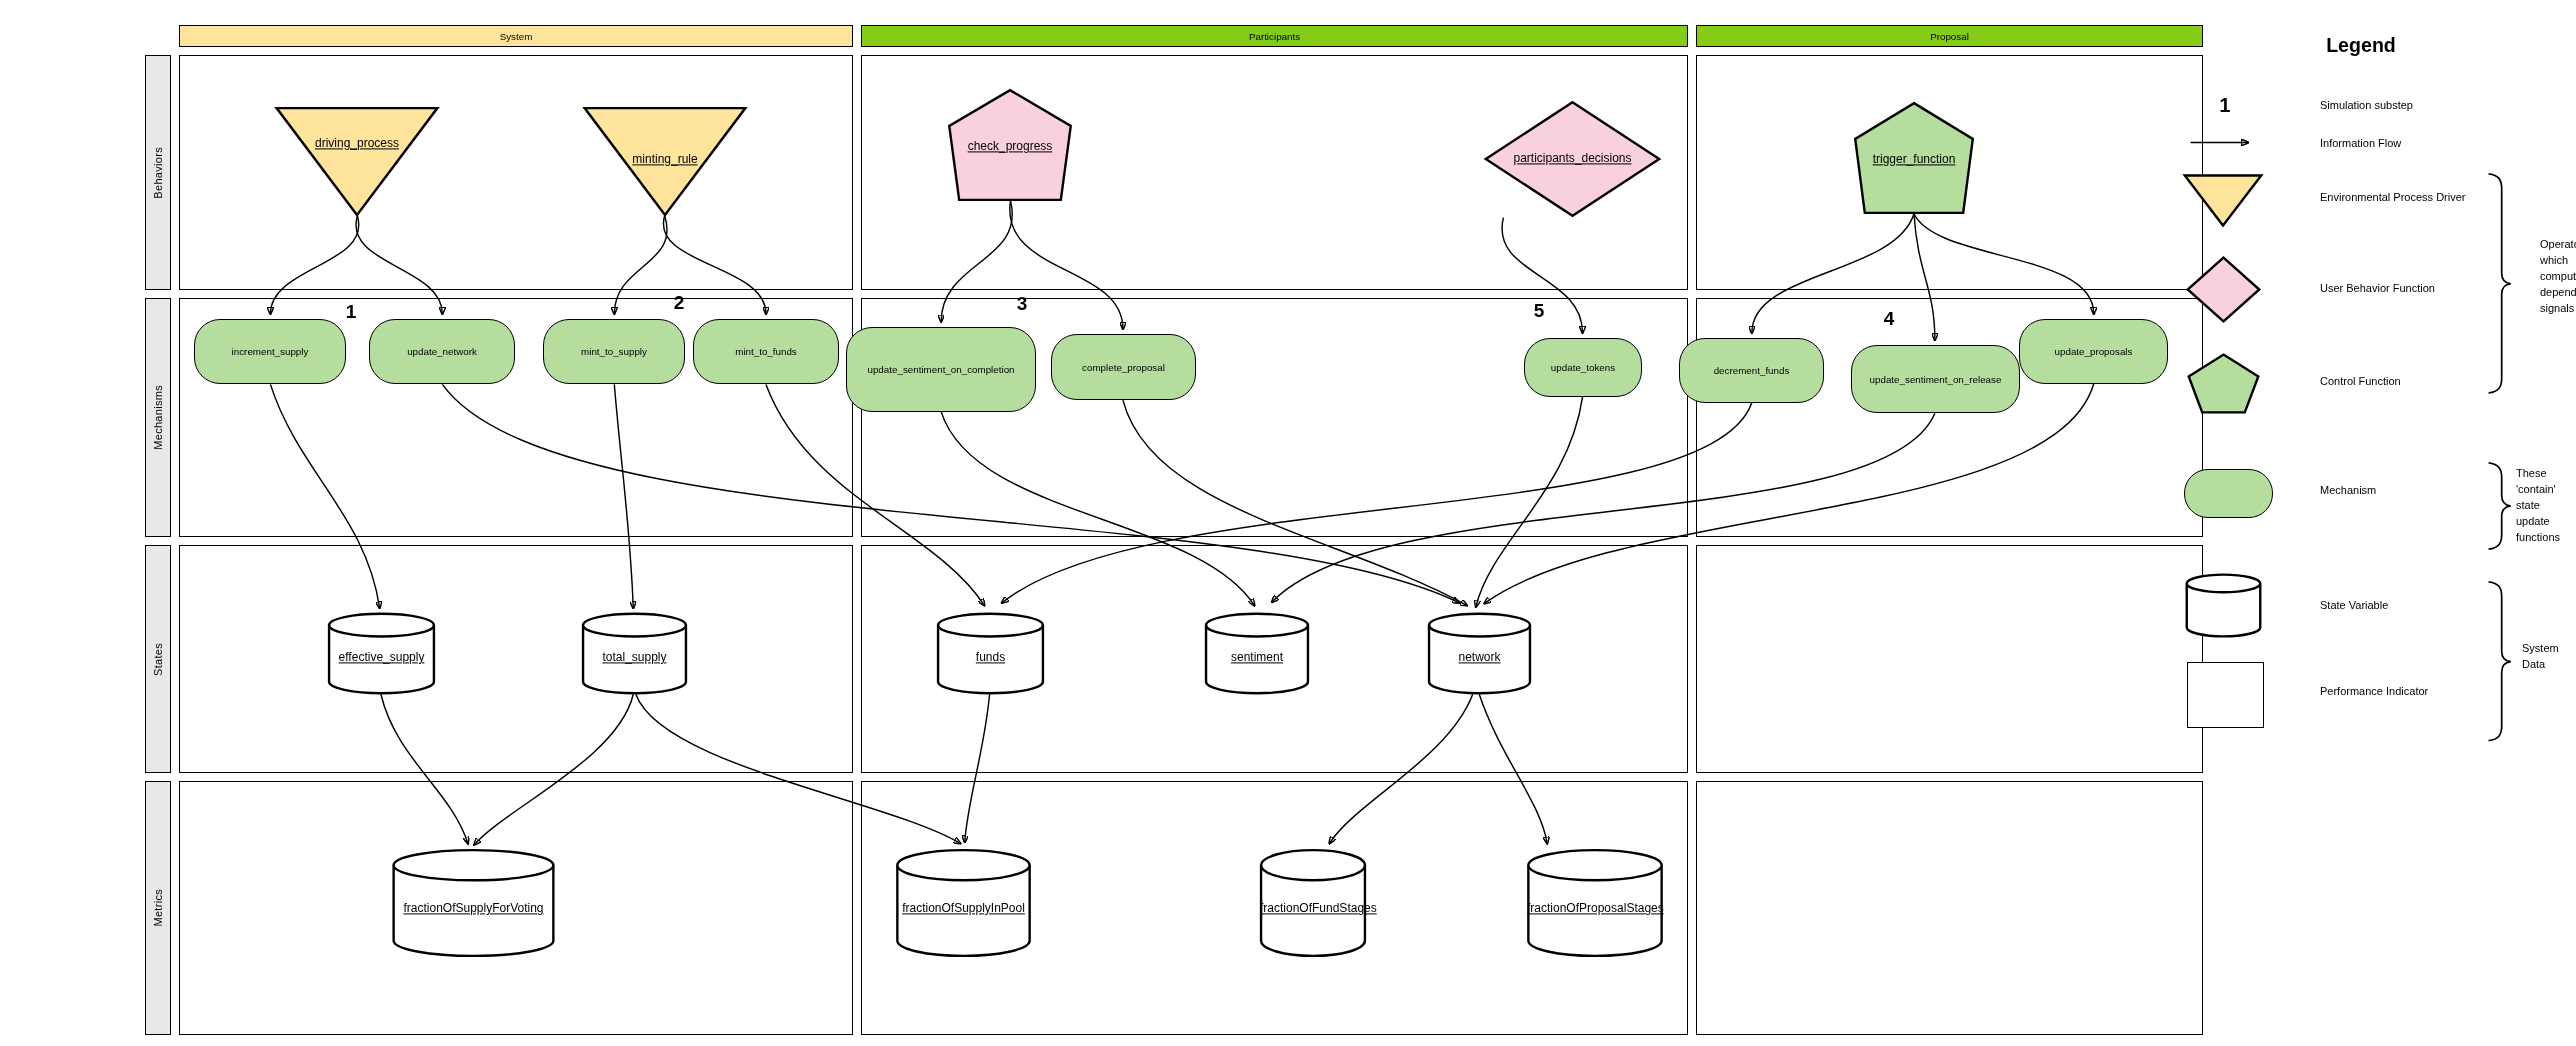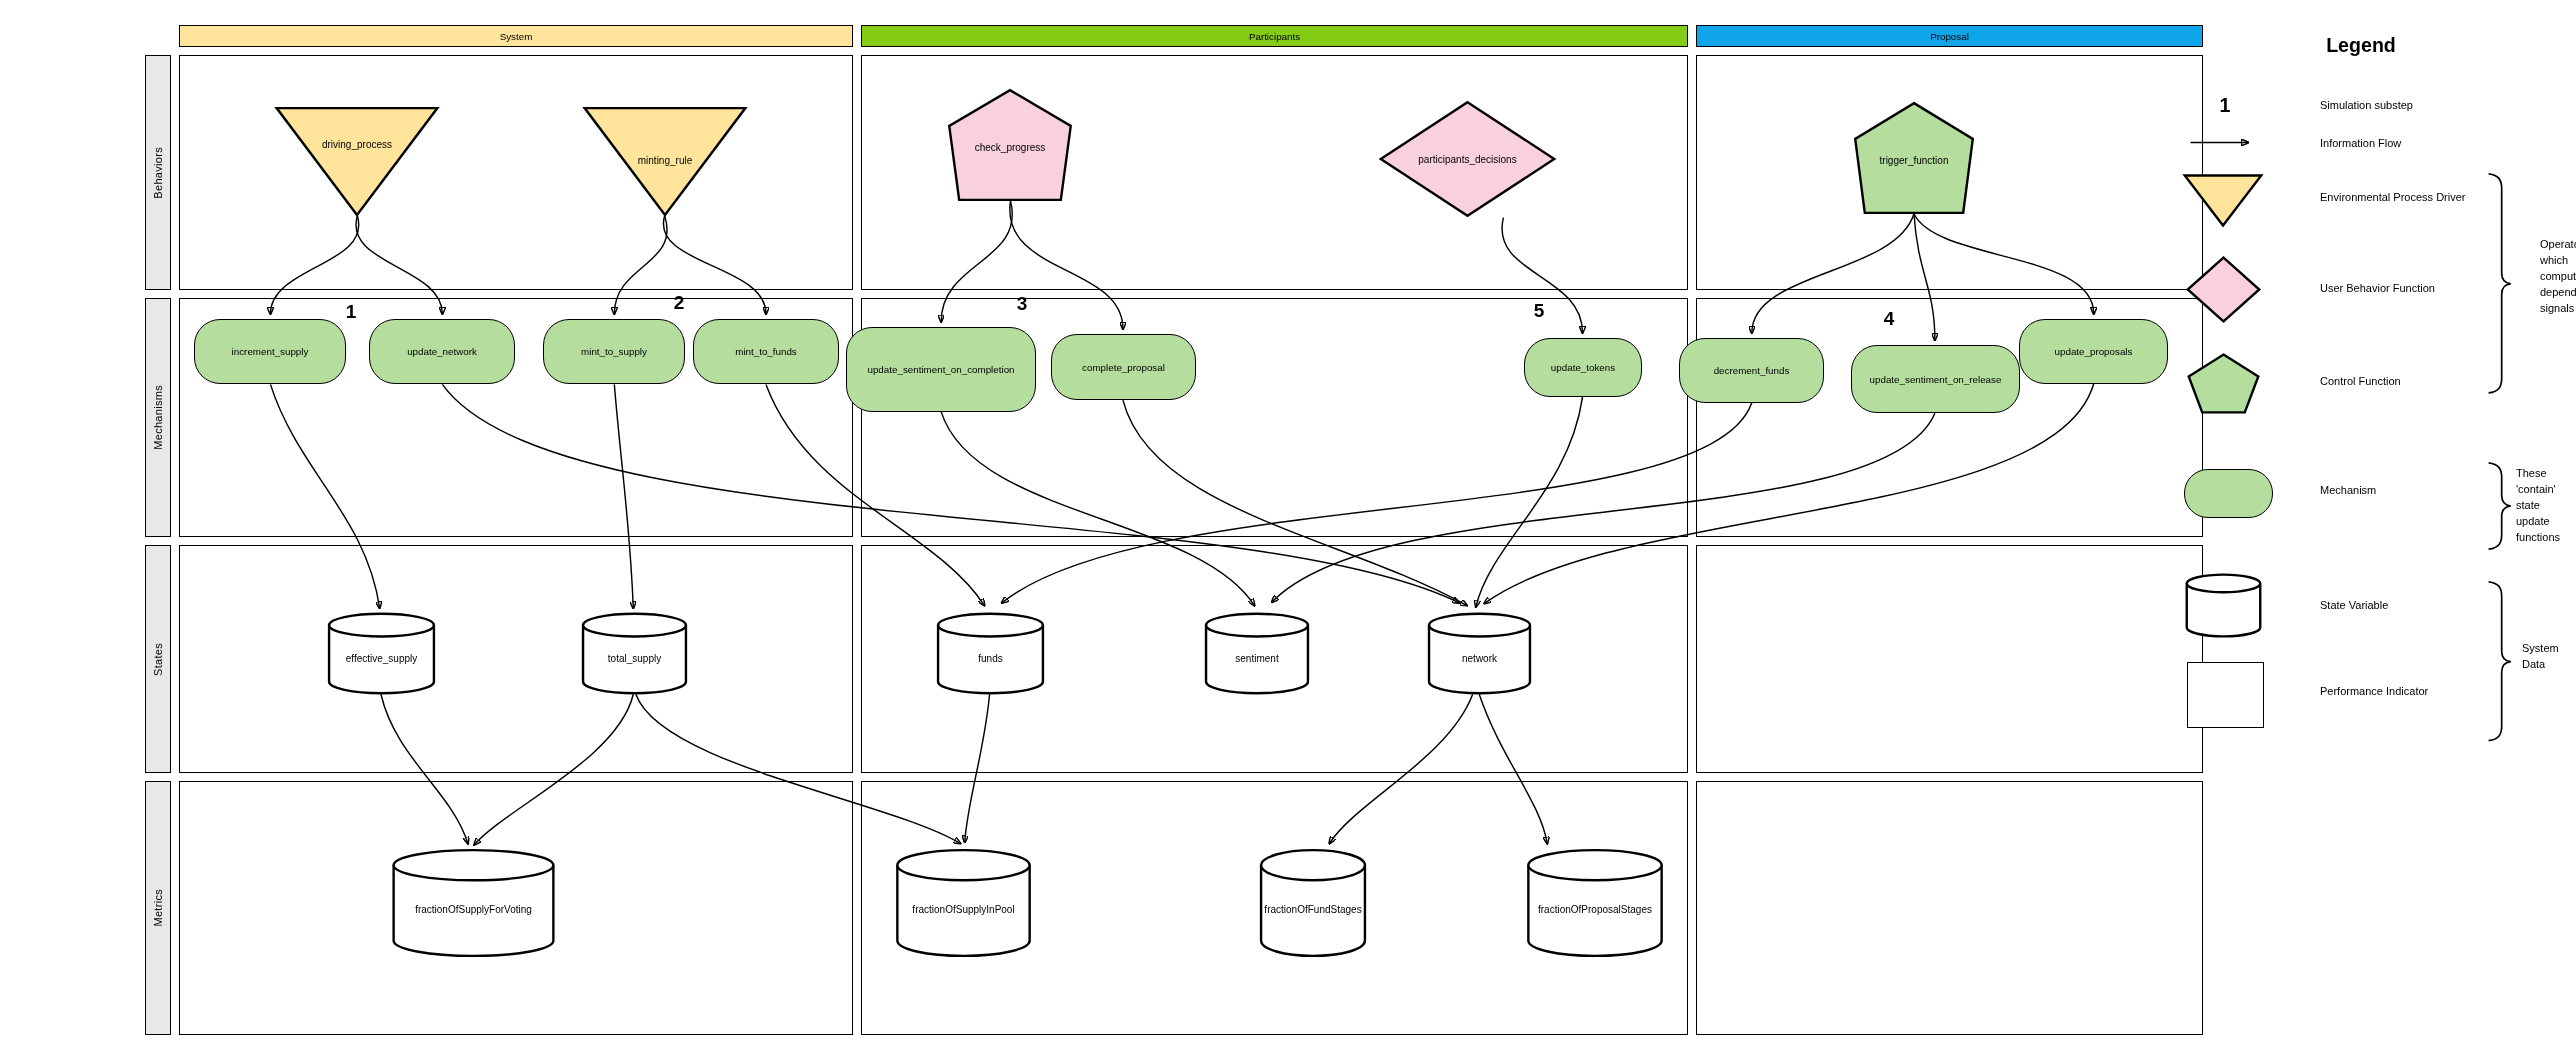--- a/index.html
+++ b/index.html
@@ -15,42 +15,42 @@
     display:grid;
     grid-template-columns:26px 674px 827px 507px;
     grid-template-rows:22px 235px 239px 228px 254px;
     gap:8px;
   }
   .cell{border:1.3px solid #000;background:#fff;box-sizing:border-box;}
   .cell.blank{border:none;background:transparent;}
   .hdr{display:flex;align-items:center;justify-content:center;font-size:9.8px;}
   .hdr-yellow{background:#ffe59b;}
   .hdr-pink{background:#84cc16;}
-  .hdr-green{background:#0ea5e9;}
+  .hdr-green{background:#84cc16;}
   .lane-label{
     background:#e8e8e8;display:flex;align-items:center;justify-content:center;
   }
   .lane-label span{
     writing-mode:vertical-rl;transform:rotate(180deg);
     font-size:11px;letter-spacing:0.3px;
   }
   
   .node{position:absolute;box-sizing:border-box;}
   .node svg{position:absolute;left:0;top:0;width:100%;height:100%;overflow:visible;}
   .node svg polygon,.node svg path,.node svg ellipse{
     stroke:#000;stroke-width:2.4;vector-effect:non-scaling-stroke;
   }
   .tri polygon{fill:#ffe59b;}
   .pent polygon{fill:#b4dd9e;}
   .pent-pink polygon{fill:#f8d0df;}
   .diam polygon{fill:#f8d0df;}
   .cyl path,.cyl ellipse{fill:#ffffff;}
   .lbl{
     position:absolute;left:0;width:100%;text-align:center;
-    font-size:10px;line-height:1.1;transform:translateY(-50%);
+    font-size:12px;line-height:1.1;transform:translateY(-50%);text-decoration:underline;
   }
   .pill{
     background:#b4dd9e;border:1.6px solid #000;border-radius:26px;
     display:flex;align-items:center;justify-content:center;
     font-size:9.8px;text-align:center;padding:0 3.9px;
   }
   .substep{
     position:absolute;transform:translate(-50%,-50%);
     font-size:19px;font-weight:bold;
   }
@@ -136,21 +136,21 @@
       <polygon points="1,1 99,1 50,99"></polygon>
     </svg>
   <span class="lbl" style="top:49%;">minting_rule</span>
 </div>
 <div class="node pent-pink" style="left:948px;top:89px;width:124px;height:112px;">
   <svg viewBox="0 0 100 100" preserveAspectRatio="none">
       <polygon points="50,1 99,33 91,99 9,99 1,33"></polygon>
     </svg>
   <span class="lbl" style="top:52%;">check_progress</span>
 </div>
-<div class="node diam" style="left:1379px;top:101px;width:177px;height:116px;">
+<div class="node diam" style="left:1484px;top:101px;width:177px;height:116px;">
   <svg viewBox="0 0 100 100" preserveAspectRatio="none">
       <polygon points="50,1 99,50 50,99 1,50"></polygon>
     </svg>
   <span class="lbl" style="top:50%;">participants_decisions</span>
 </div>
 <div class="node pent" style="left:1854px;top:102px;width:120px;height:112px;">
   <svg viewBox="0 0 100 100" preserveAspectRatio="none">
       <polygon points="50,1 99,33 91,99 9,99 1,33"></polygon>
     </svg>
   <span class="lbl" style="top:52%;">trigger_function</span>

